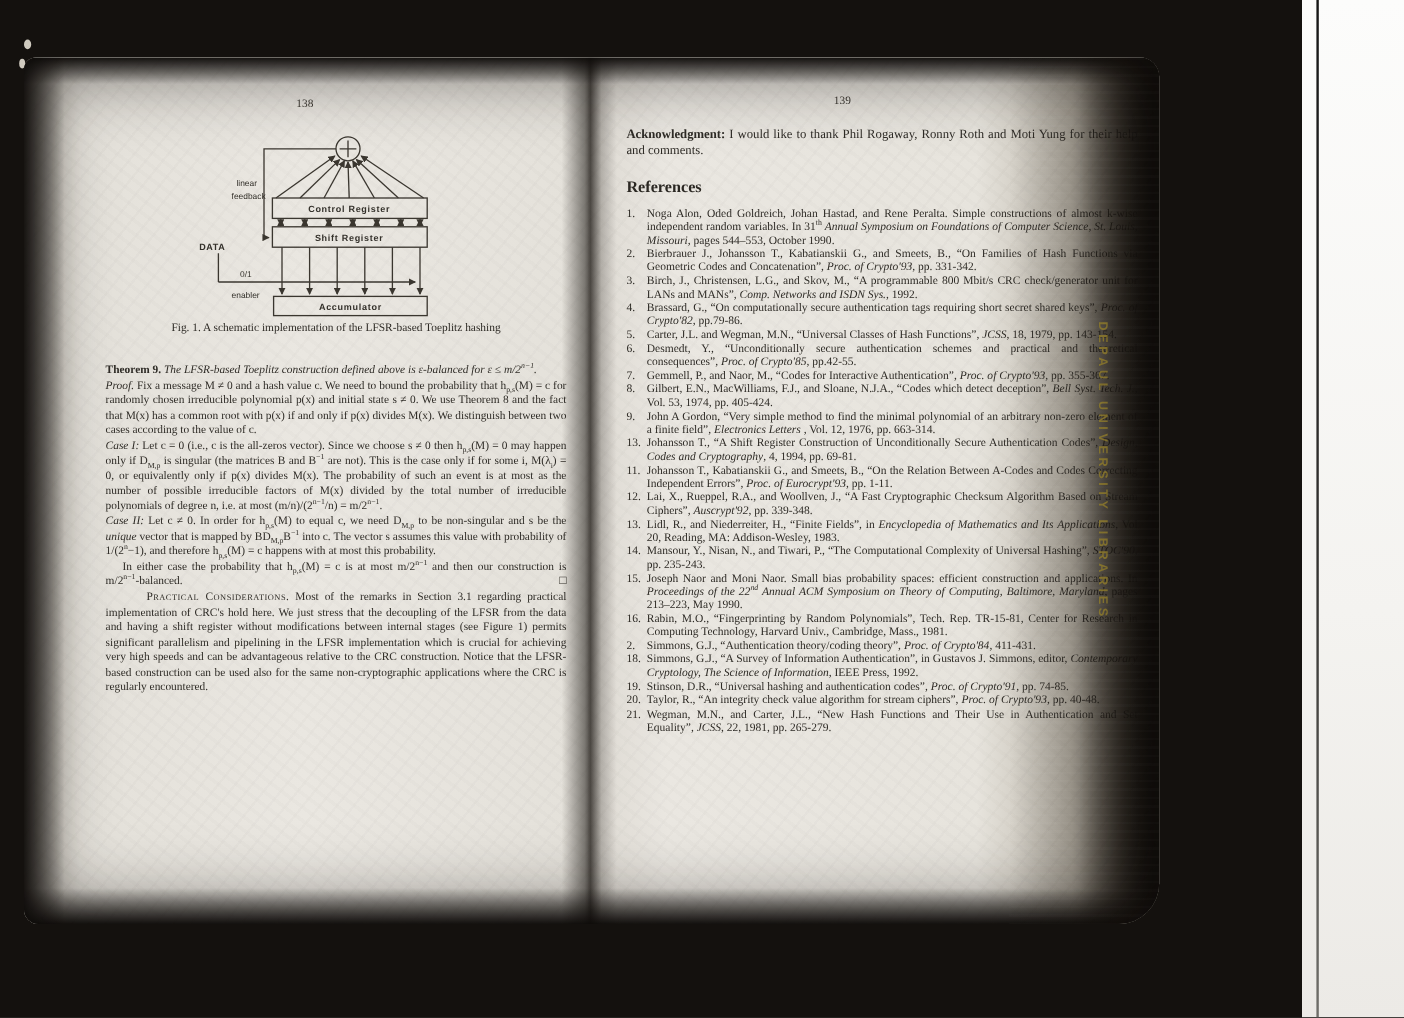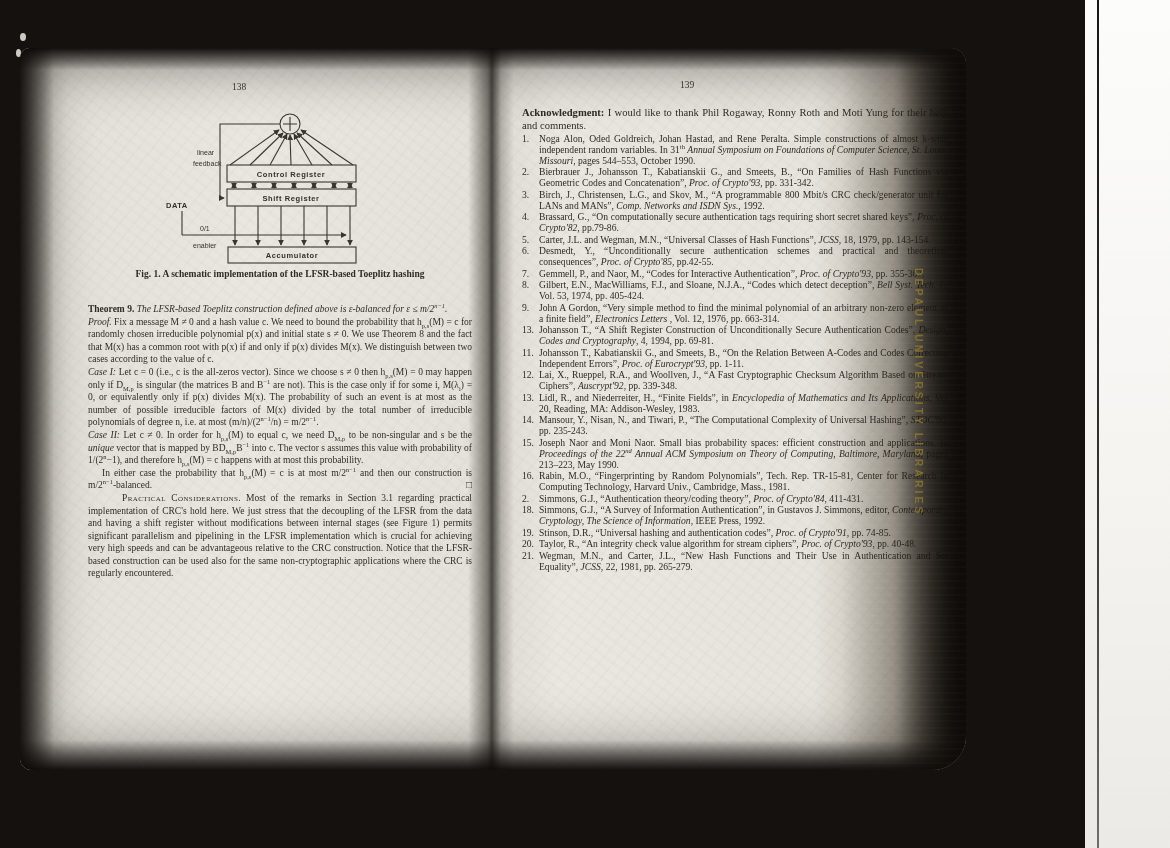--- a/index.html
+++ b/index.html
@@ -32,27 +32,27 @@
   .curl-right{position:absolute;right:0;top:0;width:125px;height:100%;
         background:linear-gradient(90deg,rgba(25,20,15,0),rgba(25,20,15,.22) 42%,rgba(20,16,12,.68) 72%,#0f0d0a 96%);}
   .curl-right::after{content:'';position:absolute;inset:0;opacity:.35;
         background:repeating-linear-gradient(180deg,rgba(255,255,255,.06) 0 2px,rgba(0,0,0,0) 2px 7px);}
   .book::after{content:'';position:absolute;inset:0;border-radius:inherit;pointer-events:none;
         box-shadow:inset 0 0 55px 16px rgba(15,12,9,.5);}
   .noise{position:absolute;inset:0;pointer-events:none;opacity:.5;
         background:repeating-linear-gradient(37deg,rgba(90,80,70,.03) 0 3px,rgba(0,0,0,0) 3px 9px),
                    repeating-linear-gradient(129deg,rgba(40,35,30,.03) 0 2px,rgba(0,0,0,0) 2px 11px);}
   
-  .pagenum{position:absolute;width:44px;text-align:left;font-size:9.5px;color:#3c3832;}
+  .pagenum{position:absolute;width:44px;text-align:center;font-size:9.5px;color:#3c3832;}
   .pn-left{left:212px;top:34px;}
   .pn-right{left:660px;top:32px;}
   
   .fig-svg{position:absolute;left:140px;top:57px;}
   .fig-caption{position:absolute;left:68px;top:221px;width:384px;text-align:center;
-               font-weight:bold;font-size:9.5px;color:#2e2b26;}
+               font-weight:normal;font-size:9.5px;color:#2e2b26;}
   svg text{font-family:"Liberation Sans","DejaVu Sans",sans-serif;fill:#33302a;}
   .boxlabel{font-size:7.5px;font-weight:bold;letter-spacing:.6px;}
   .sidelabel{font-size:7px;}
   .datalabel{font-size:7.5px;font-weight:bold;letter-spacing:.5px;}
   
   .left-text{position:absolute;left:68px;top:255px;width:384px;font-size:9.5px;line-height:12.6px;
              text-align:justify;color:#2f2c27;}
   .left-text p{margin:0;}
   .p-theorem{margin-bottom:7px;}
   .p-proof{margin-bottom:1px;}
@@ -173,20 +173,21 @@
         <span class="lead-sc">Practical Considerations.</span><span> Most of the remarks in Section 3.1 regarding practical implementation of CRC's hold here. We just stress that the decoupling of the LFSR from the data and having a shift register without modifications between internal stages (see Figure 1) permits significant parallelism and pipelining in the LFSR implementation which is crucial for achieving very high speeds and can be advantageous relative to the CRC construction. Notice that the LFSR-based construction can be used also for the same non-cryptographic applications where the CRC is regularly encountered.</span>
       </p>
     </div>
 
     <div class="pagenum pn-right">139</div>
 
     <div class="right-text">
       <p class="ack">
         <span class="lead-bold">Acknowledgment:</span><span> I would like to thank Phil Rogaway, Ronny Roth and Moti Yung for their help and comments.</span>
       </p>
+      <div class="refs-title">References</div>
       <ol class="refs" id="refs-list">
           <li>
       <span class="ref-num">1.</span>
       <span><span>Noga Alon, Oded Goldreich, Johan Hastad, and Rene Peralta. Simple constructions of almost k-wise independent random variables. In 31</span><span class="sup">th</span><span class="it"> Annual Symposium on Foundations of Computer Science, St. Louis, Missouri</span><span>, pages 544–553, October 1990.</span></span>
     </li>
           <li>
       <span class="ref-num">2.</span>
       <span><span>Bierbrauer J., Johansson T., Kabatianskii G., and Smeets, B., “On Families of Hash Functions via Geometric Codes and Concatenation”, </span><span class="it">Proc. of Crypto'93</span><span>, pp. 331-342.</span></span>
     </li>
           <li>

